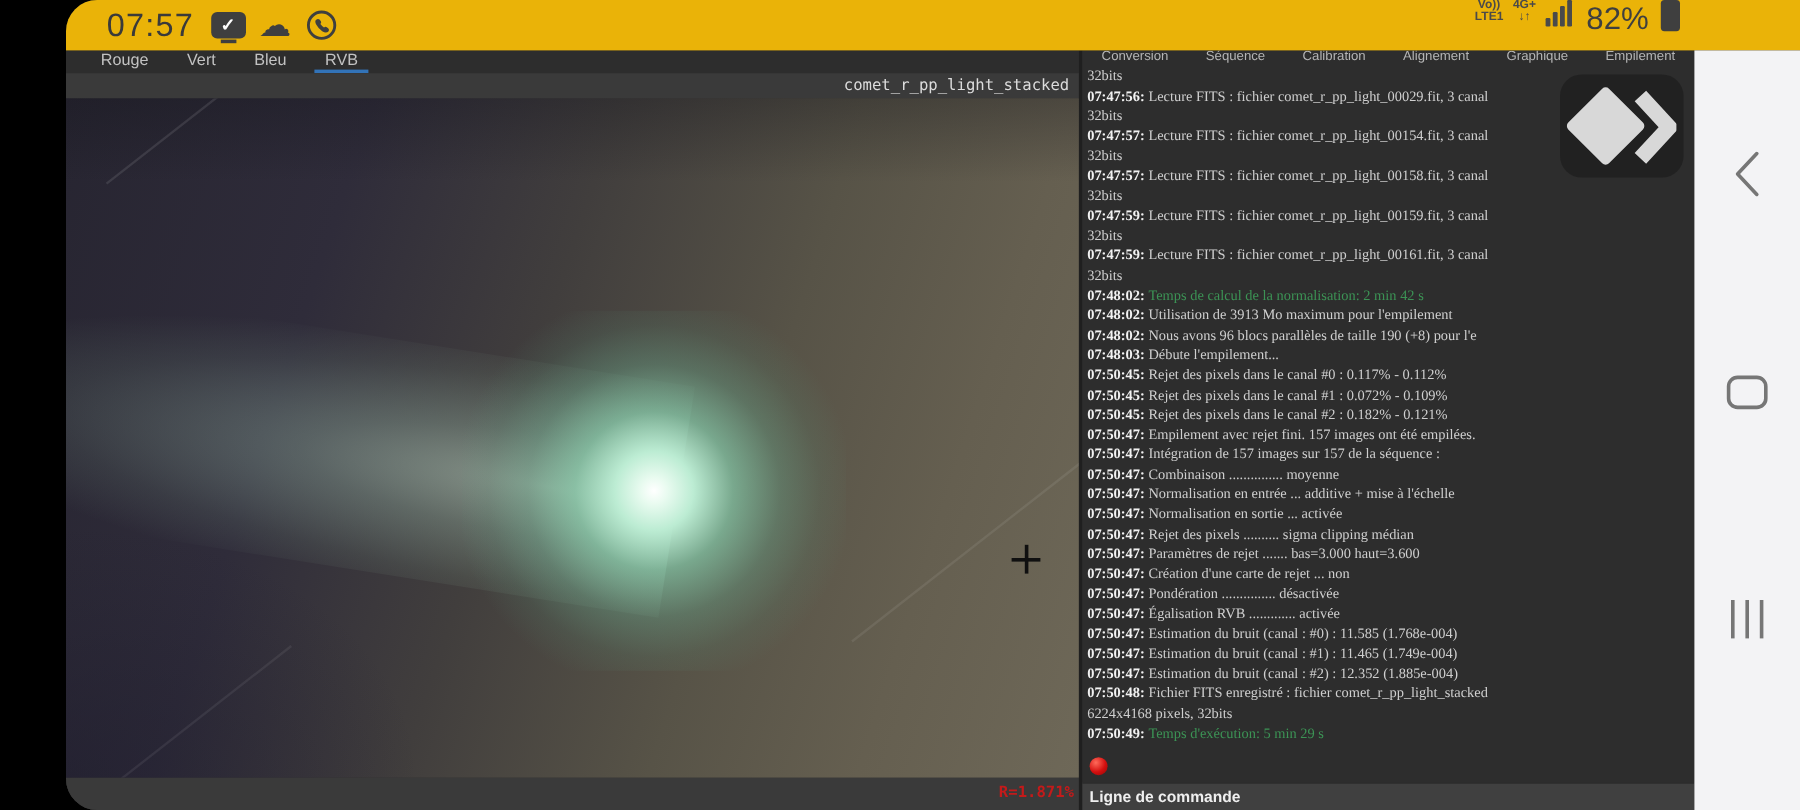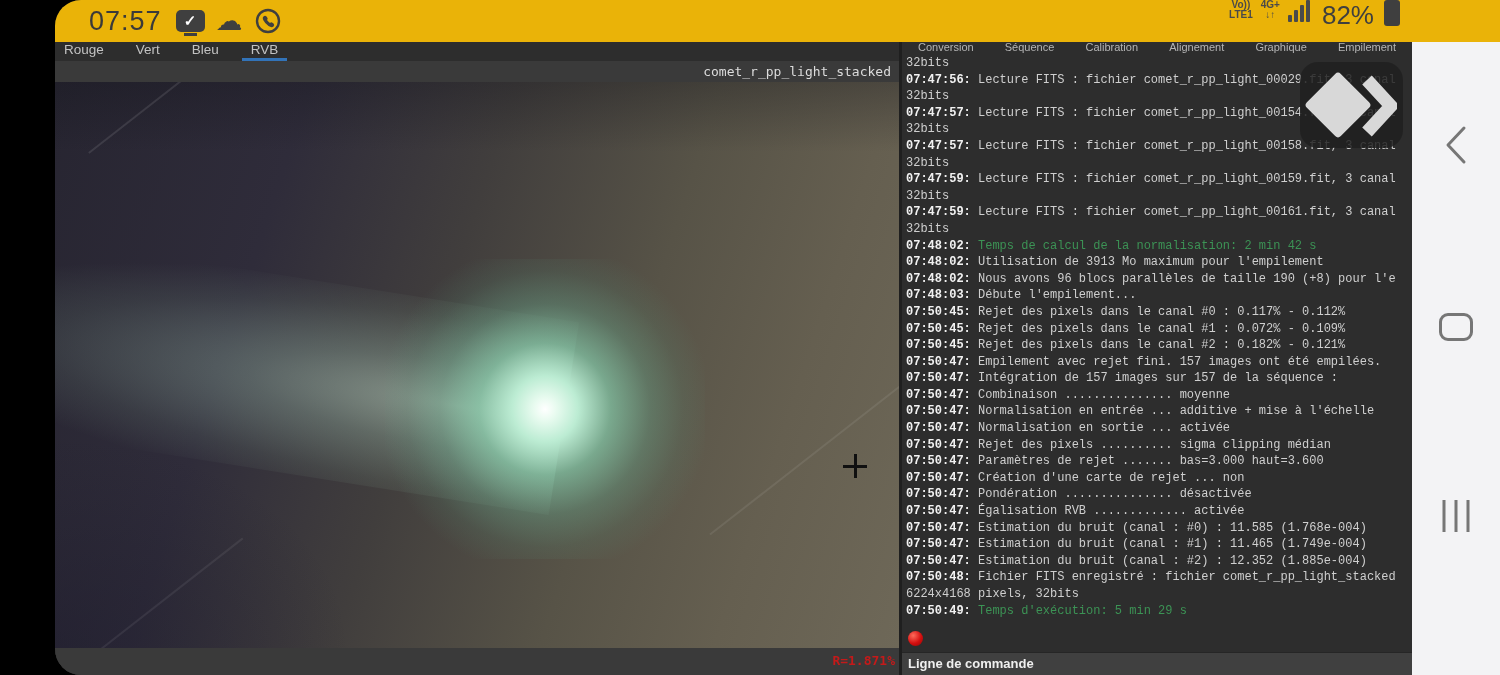--- a/index.html
+++ b/index.html
@@ -27,21 +27,21 @@
   .sb-batt-pct { font-size:26px; color:#3f3f3f; margin-left:4px; }
   .batt { width:16px; height:26px; background:#3f3f3f; border-radius:3px; position:relative; margin-left:2px; }
   .batt:before { content:""; position:absolute; top:-4px; left:4px; width:8px; height:4px; background:#3f3f3f; border-radius:2px 2px 0 0; }
 
   
   .screen-body { flex:1; display:flex; min-height:0; }
   .app { flex:1; display:flex; min-width:0; background:#2d2d2d; }
 
   
   .viewer { width:847px; flex:0 0 auto; display:flex; flex-direction:column; border-right:3px solid #1f1f1f; }
-  .vtabs { height:19px; overflow:hidden; display:flex; gap:0; padding-left:0; background:#2d2d2d; flex:0 0 auto; }
+  .vtabs { height:19px; overflow:hidden; display:flex; gap:0; padding-left:20px; background:#2d2d2d; flex:0 0 auto; }
   .vtab { color:#c2c2c2; font-size:13.5px; line-height:23px; margin-top:-4px; padding:0 9px; margin-right:14px; }
   .vtab.active { border-bottom:3px solid #3273b8; }
   .fnamebar { height:21px; background:#3a3a3a; flex:0 0 auto; text-align:right; padding-right:8px;
               font-family:"DejaVu Sans Mono", monospace; font-size:13px; color:#dcdcdc; line-height:21px; }
   .canvas { flex:1; position:relative; overflow:hidden;
      background:
        linear-gradient(180deg, rgba(18,18,24,.30) 0px, rgba(18,18,24,0) 70px),
        radial-gradient(ellipse 420px 300px at 0% 100%, rgba(30,28,45,.55), rgba(30,28,45,0) 70%),
        linear-gradient(108deg, #272531 0%, #2f2c3a 25%, #413e3d 45%, #575347 65%, #655f50 82%, #6e6858 100%); }
   .tail { position:absolute; left:-90px; top:225px; width:600px; height:195px;
@@ -58,21 +58,21 @@
   .crosshair:after  { content:""; position:absolute; left:11px; top:0; width:2.5px; height:24px; background:#101010; }
   .vbottom { height:27px; background:#3a3a3a; flex:0 0 auto; text-align:right; padding-right:4px;
              font-family:"DejaVu Sans Mono", monospace; font-size:13px; font-weight:bold;
              color:#c41a1a; line-height:25px; }
 
   
   .console { flex:1; min-width:0; display:flex; flex-direction:column; background:#2d2d2d; }
   .ctabs { height:15px; overflow:hidden; display:flex; justify-content:space-between; padding:0 16px; flex:0 0 auto; }
   .ctab { color:#b5b5b5; font-size:11px; line-height:20px; margin-top:-5px; white-space:nowrap; }
   .log { flex:1; overflow:hidden; padding:0 2px 0 4px; margin-top:-2px;
-         font-family:Liberation Mono, monospace; font-size:12px; line-height:16.6px; }
+         font-family:Liberation Serif, serif; font-size:12px; line-height:16.6px; }
   .log-row { white-space:nowrap; overflow:hidden; color:#cfcfcf; }
   .log-row .t { color:#f2f2f2; font-weight:bold; }
   .log-row.green .m { color:#3c9355; }
   .dotrow { height:27px; flex:0 0 auto; display:flex; align-items:center; padding-left:6px; }
   .reddot { width:15px; height:15px; border-radius:50%;
             background:radial-gradient(circle at 35% 30%, #ff6a5a 0%, #d40f0f 55%, #8f0505 100%); }
   .cmdbar { height:23px; flex:0 0 auto; background:#404040; border-top:1px solid #262626;
             color:#efefef; font-size:13px; font-weight:bold; line-height:22px; padding-left:6px; }
 
   

